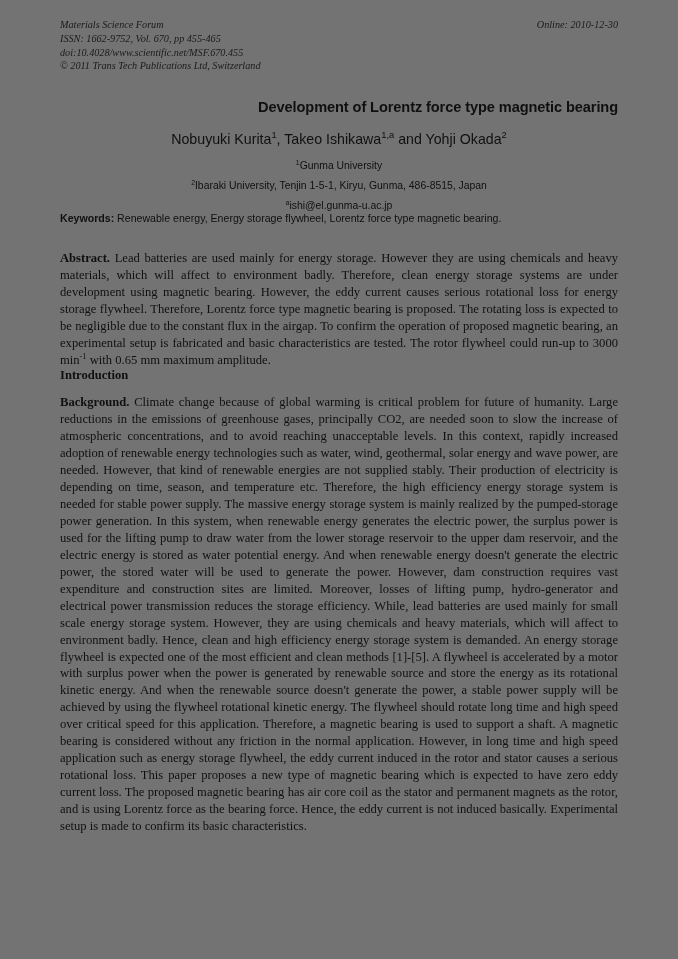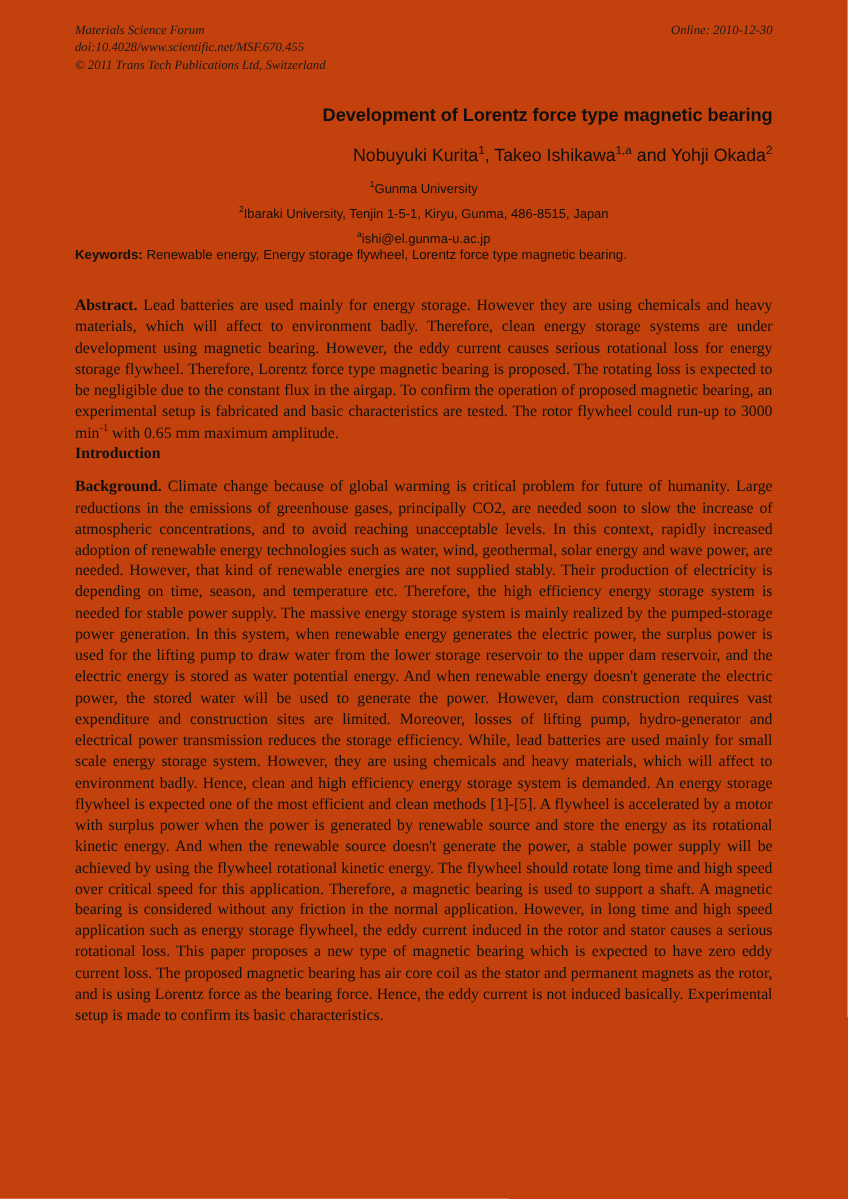--- a/index.html
+++ b/index.html
@@ -13,21 +13,21 @@
     overflow: hidden;
     font-family: "Liberation Serif", serif;
     color: #101010;
     -webkit-font-smoothing: antialiased;
   }
 
   .page {
     position: relative;
     width: 678px;
     height: 959px;
-    background: #c2410c;
+    background: #737373;
     box-sizing: border-box;
     padding: 18px 60px 0 60px;
   }
 
   
   .masthead {
     font-family: "Liberation Serif", serif;
     font-style: italic;
     font-size: 10.2px;
     line-height: 1.35;
@@ -50,21 +50,21 @@
     font-family: "Liberation Sans", sans-serif;
     font-weight: bold;
     font-size: 14.6px;
     text-align: right;
     margin: 0 0 16px 0;
     letter-spacing: -0.1px;
   }
   .authors {
     font-family: "Liberation Sans", sans-serif;
     font-size: 14.2px;
-    text-align: right;
+    text-align: center;
     margin: 0 0 13px 0;
   }
   .affil {
     font-family: "Liberation Sans", sans-serif;
     font-size: 10.4px;
     text-align: center;
     margin: 0 0 9px 0;
   }
   .affil.last { margin-bottom: 0; }
   sup {
@@ -101,20 +101,21 @@
   }
   .para { margin-top: 0; }
 </style>
 </head>
 <body>
 
 <div class="page">
 
   <div class="masthead">
     <div class="line">Materials Science Forum</div>
+    <div class="line">ISSN: 1662-9752, Vol. 670, pp 455-465</div>
     <div class="line">doi:10.4028/www.scientific.net/MSF.670.455</div>
     <div class="line">© 2011 Trans Tech Publications Ltd, Switzerland</div>
     <div class="online">Online: 2010-12-30</div>
   </div>
 
   <h1 class="title">Development of Lorentz force type magnetic bearing</h1>
 
   <div class="authors">
     <span>Nobuyuki Kurita</span><sup>1</sup><span>, </span><span>Takeo Ishikawa</span><sup>1,a</sup><span> and </span><span>Yohji Okada</span><sup>2</sup>
   </div>

